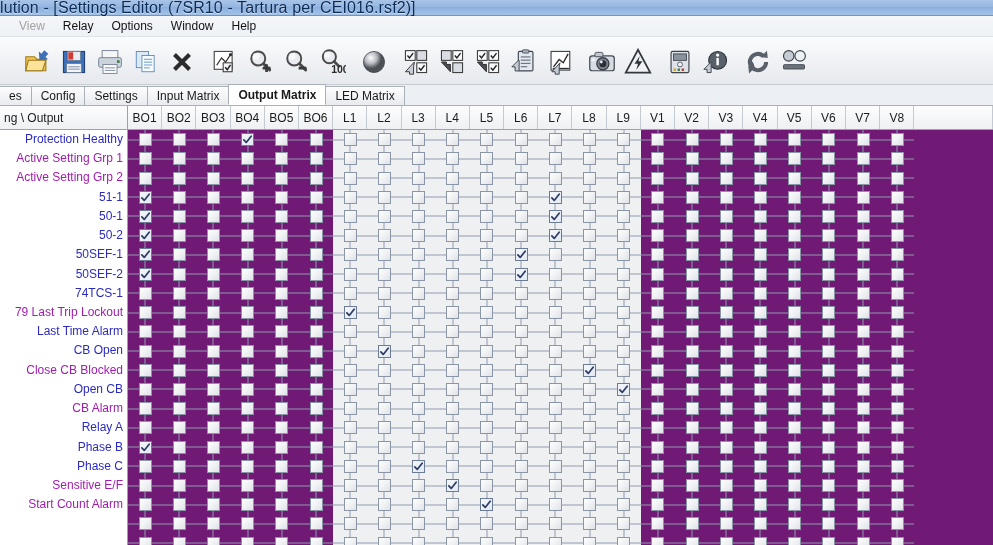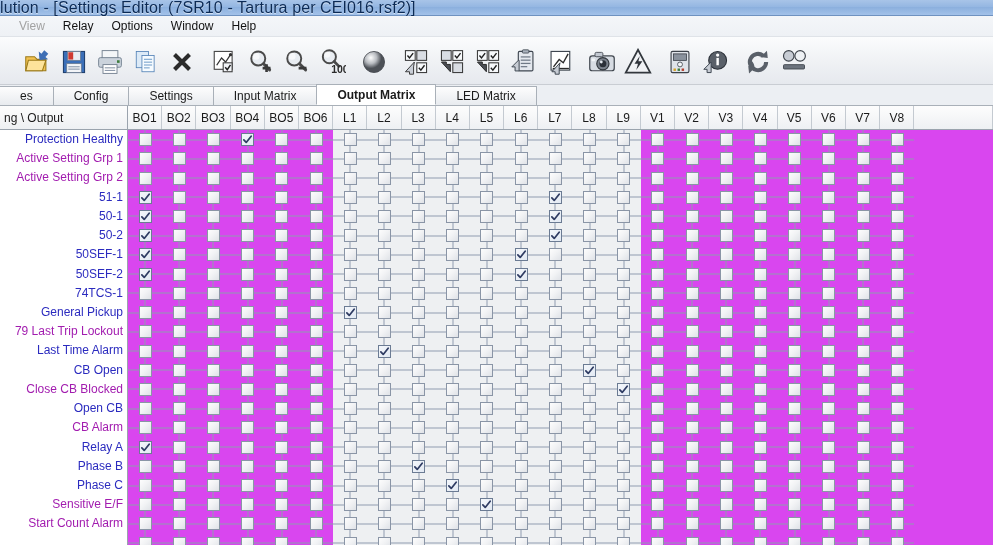--- a/index.html
+++ b/index.html
@@ -64,21 +64,21 @@
   .tabstrip{
     height:21px;
     background:#eceff3;
     border-bottom:1px solid #a9b0b8;
     display:flex;align-items:flex-end;
     box-sizing:border-box;
     position:relative;
   }
   .tab{
     height:19px;line-height:19px;
-    padding:0 20px;
+    padding:0 9px;
     font-size:12px;color:#1a1a1a;
     background:linear-gradient(to bottom,#fdfdfd,#e8ebef);
     border:1px solid #a9b0b8;
     border-bottom:none;
     margin-right:-1px;
     white-space:nowrap;cursor:default;
     box-sizing:border-box;
   }
   .tab.first{border-left:none;}
   .tab.active{
@@ -124,21 +124,21 @@
     text-align:right;
     padding-right:4px;
     font-size:12px;
     white-space:nowrap;overflow:hidden;
     box-sizing:border-box;
   }
   .rowlabel.blue{color:#2b2bbf;}
   .rowlabel.black{color:#a21caf;}
 
   
-  .gridside{flex:1 1 auto;position:relative;overflow:hidden;background:#d946ef;text-align:center;}
+  .gridside{flex:1 1 auto;position:relative;overflow:hidden;background:#701a75;text-align:center;}
   .colhead{
     height:24px;box-sizing:border-box;
     background:linear-gradient(to bottom,#fdfdfd,#eef0f3);
     border-bottom:1px solid #9aa3ad;
     display:flex;position:relative;
   }
   .ch{
     width:34.2px;flex:0 0 34.2px;
     box-sizing:border-box;
     border-right:1px solid #c4cad1;
@@ -480,21 +480,20 @@
       <div class="labels" id="rowlabels">
           <div class="rowlabel blue">Protection Healthy</div>
           <div class="rowlabel black">Active Setting Grp 1</div>
           <div class="rowlabel black">Active Setting Grp 2</div>
           <div class="rowlabel blue">51-1</div>
           <div class="rowlabel blue">50-1</div>
           <div class="rowlabel blue">50-2</div>
           <div class="rowlabel blue">50SEF-1</div>
           <div class="rowlabel blue">50SEF-2</div>
           <div class="rowlabel blue">74TCS-1</div>
-          <div class="rowlabel blue">General Pickup</div>
           <div class="rowlabel black">79 Last Trip Lockout</div>
           <div class="rowlabel blue">Last Time Alarm</div>
           <div class="rowlabel blue">CB Open</div>
           <div class="rowlabel black">Close CB Blocked</div>
           <div class="rowlabel blue">Open CB</div>
           <div class="rowlabel black">CB Alarm</div>
           <div class="rowlabel blue">Relay A</div>
           <div class="rowlabel blue">Phase B</div>
           <div class="rowlabel blue">Phase C</div>
           <div class="rowlabel black">Sensitive E/F</div>

